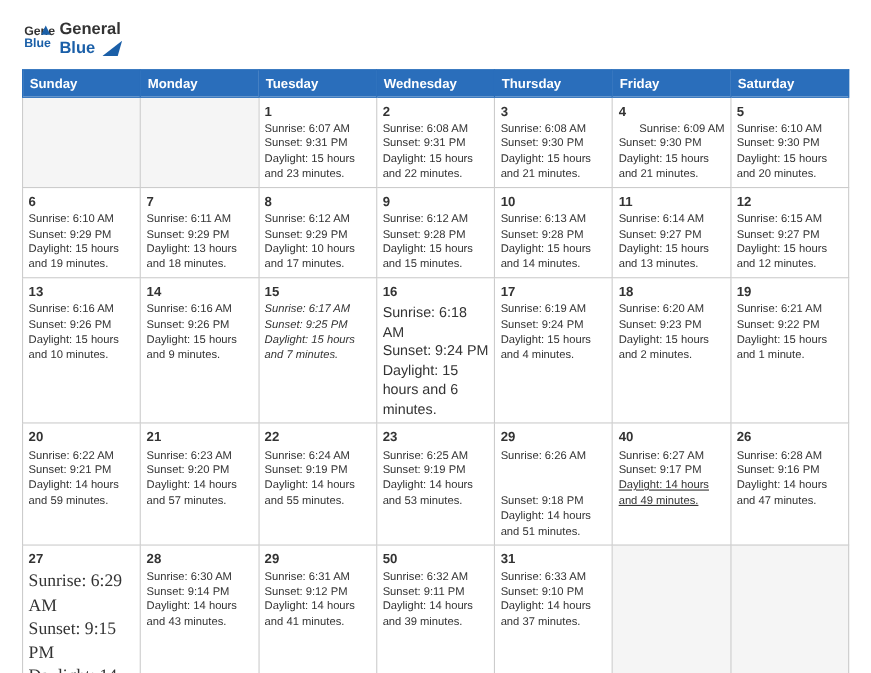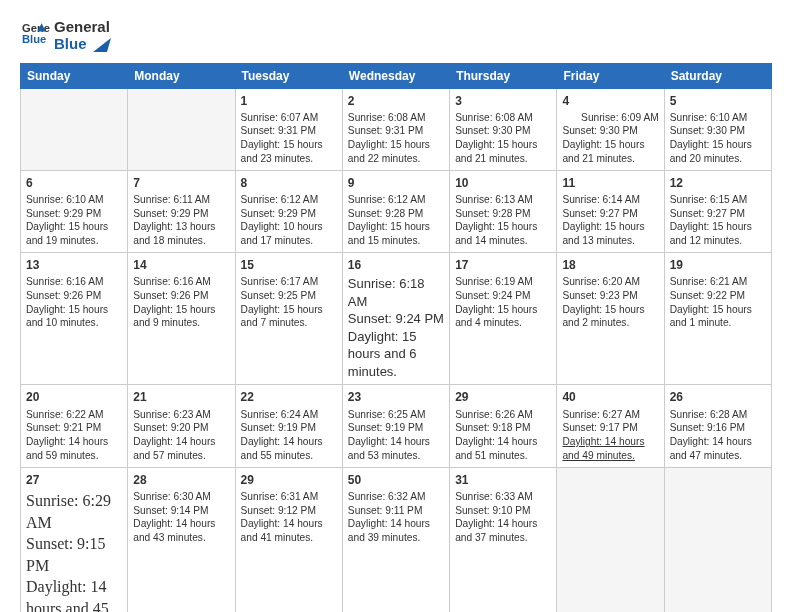--- a/index.html
+++ b/index.html
@@ -243,21 +243,21 @@
           <td>
             <span class="day-num">14</span>
             <div style="font-size: 10.2px; line-height: 1.35;">
               <span style="display: block;">Sunrise: 6:16 AM</span>
               <span style="display: block;">Sunset: 9:26 PM</span>
               <span style="display: block;">Daylight: 15 hours and 9 minutes.</span>
             </div>
           </td>
           <td>
             <span class="day-num">15</span>
-            <div style="font-size: 10.2px; line-height: 1.35;">
+            <div style="font-size: 10.2px; line-height: 1.35; font-style: italic;">
               <span style="display: block;">Sunrise: 6:17 AM</span>
               <span style="display: block;">Sunset: 9:25 PM</span>
               <span style="display: block;">Daylight: 15 hours and 7 minutes.</span>
             </div>
           </td>
           <td>
             <span class="day-num">16</span>
             <div style="font-size: 13px; line-height: 1.35;">
               <span style="display: block;">Sunrise: 6:18 AM</span>
               <span style="display: block;">Sunset: 9:24 PM</span>
@@ -319,21 +319,21 @@
             <div style="font-size: 10.2px; line-height: 1.35;">
               <span style="display: block;">Sunrise: 6:25 AM</span>
               <span style="display: block;">Sunset: 9:19 PM</span>
               <span style="display: block;">Daylight: 14 hours and 53 minutes.</span>
             </div>
           </td>
           <td>
             <span class="day-num">29</span>
             <div style="font-size: 10.2px; line-height: 1.35;">
               <span style="display: block;">Sunrise: 6:26 AM</span>
-              <span style="display: block;">Sunset: 9:18 PM</span>
+              <span style="display: block; margin-top: 28px;">Sunset: 9:18 PM</span>
               <span style="display: block;">Daylight: 14 hours and 51 minutes.</span>
             </div>
           </td>
           <td>
             <span class="day-num">40</span>
             <div style="font-size: 10.2px; line-height: 1.35;">
               <span style="display: block;">Sunrise: 6:27 AM</span>
               <span style="display: block;">Sunset: 9:17 PM</span>
               <span style="display: block; text-decoration: underline;">Daylight: 14 hours and 49 minutes.</span>
             </div>

